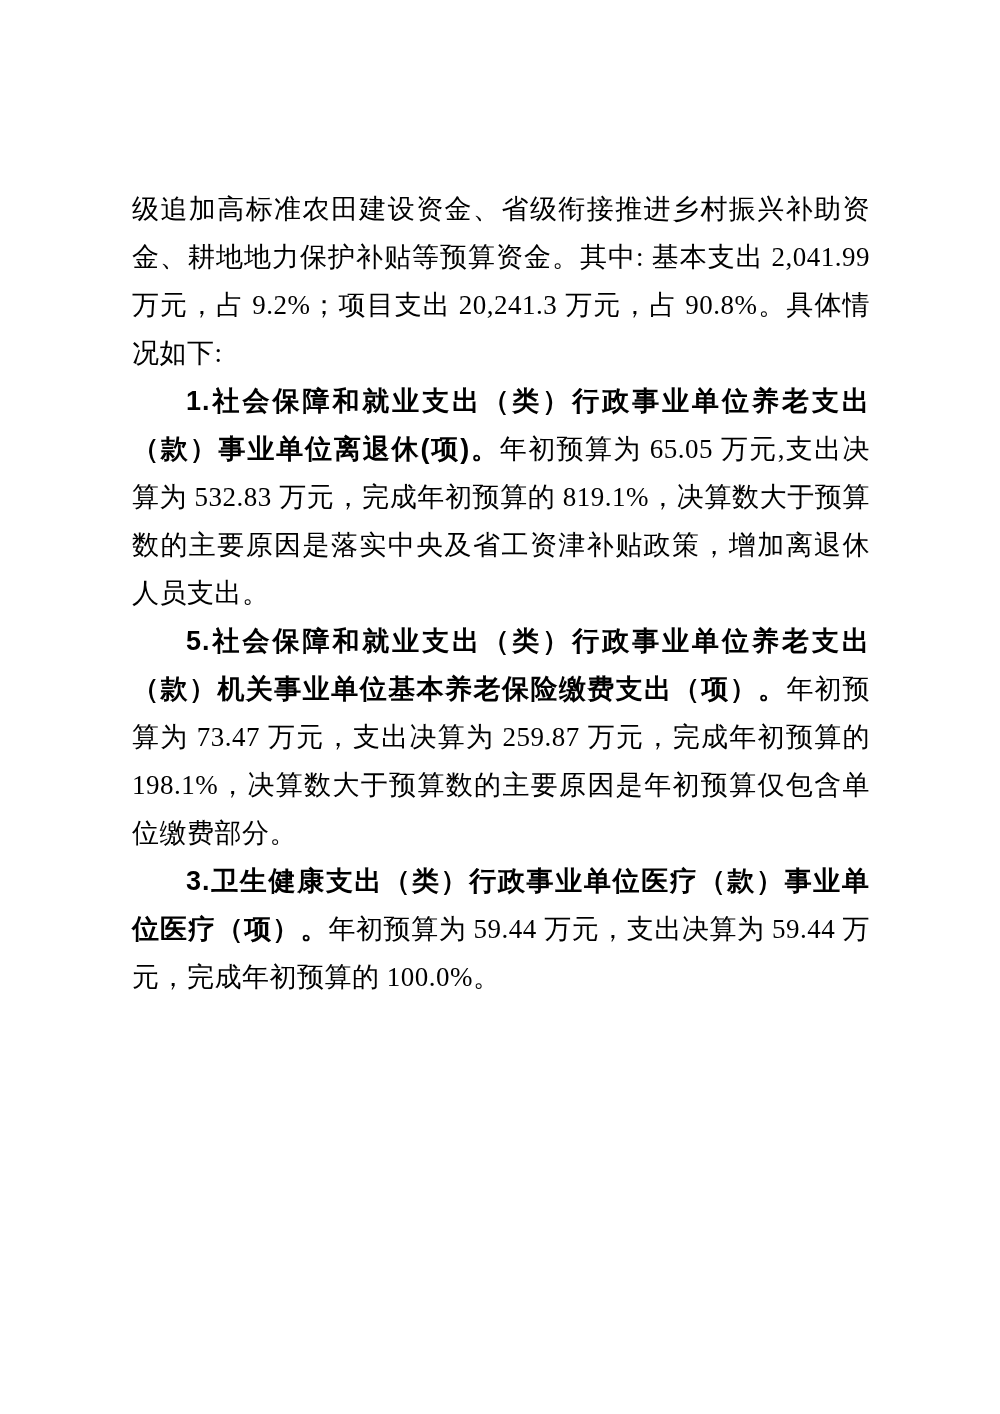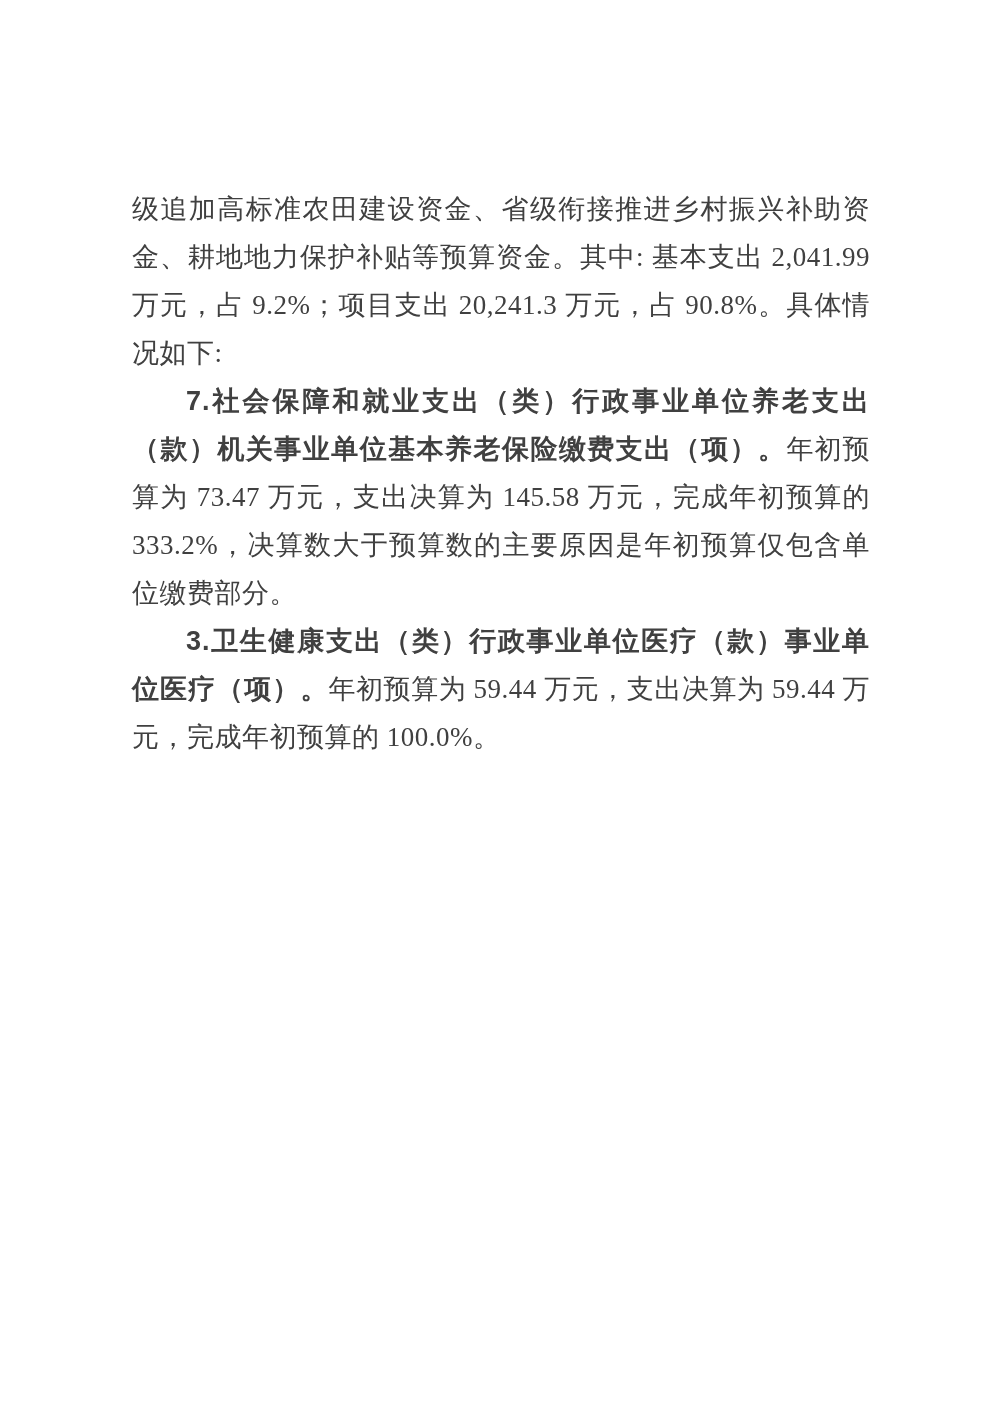--- a/index.html
+++ b/index.html
@@ -8,21 +8,21 @@
     background: #ffffff;
   }
   .page {
     position: relative;
     width: 1000px;
     height: 1414px;
     background: #ffffff;
     box-sizing: border-box;
     padding: 185px 130px 0 132px;
     font-family: "Liberation Serif", serif;
-    color: #404040;
+    color: #000000;
     overflow: hidden;
   }
   .body-text {
     font-size: 27px;
     line-height: 48px;
     text-align: justify;
   }
   .para {
     margin: 0;
     text-indent: 2em;
@@ -38,22 +38,23 @@
   }
 </style>
 </head>
 <body>
 
 <div class="page">
   <div class="body-text">
 
     <p class="para first"><span>级追加高标准农田建设资金、省级衔接推进乡村振兴补助资金、耕地地力保护补贴等预算资金。其中: 基本支出 2,041.99 万元，占 9.2%；项目支出 20,241.3 万元，占 90.8%。具体情况如下:</span></p>
 
+    <p class="para"><span class="lead">1.社会保障和就业支出（类）行政事业单位养老支出（款）事业单位离退休(项)。</span><span>年初预算为 65.05 万元,支出决算为 532.83 万元，完成年初预算的 819.1%，决算数大于预算数的主要原因是落实中央及省工资津补贴政策，增加离退休人员支出。</span></p>
 
-    <p class="para"><span class="lead">7.社会保障和就业支出（类）行政事业单位养老支出（款）机关事业单位基本养老保险缴费支出（项）。</span><span>年初预算为 73.47 万元，支出决算为 145.58 万元，完成年初预算的 333.2%，决算数大于预算数的主要原因是年初预算仅包含单位缴费部分。</span></p>
+    <p class="para"><span class="lead">5.社会保障和就业支出（类）行政事业单位养老支出（款）机关事业单位基本养老保险缴费支出（项）。</span><span>年初预算为 73.47 万元，支出决算为 259.87 万元，完成年初预算的 198.1%，决算数大于预算数的主要原因是年初预算仅包含单位缴费部分。</span></p>
 
 
 
     <p class="para"><span class="lead">3.卫生健康支出（类）行政事业单位医疗（款）事业单位医疗（项）。</span><span>年初预算为 59.44 万元，支出决算为 59.44 万元，完成年初预算的 100.0%。</span></p>
 
   </div>
 
 </div>
 
 </body></html>

